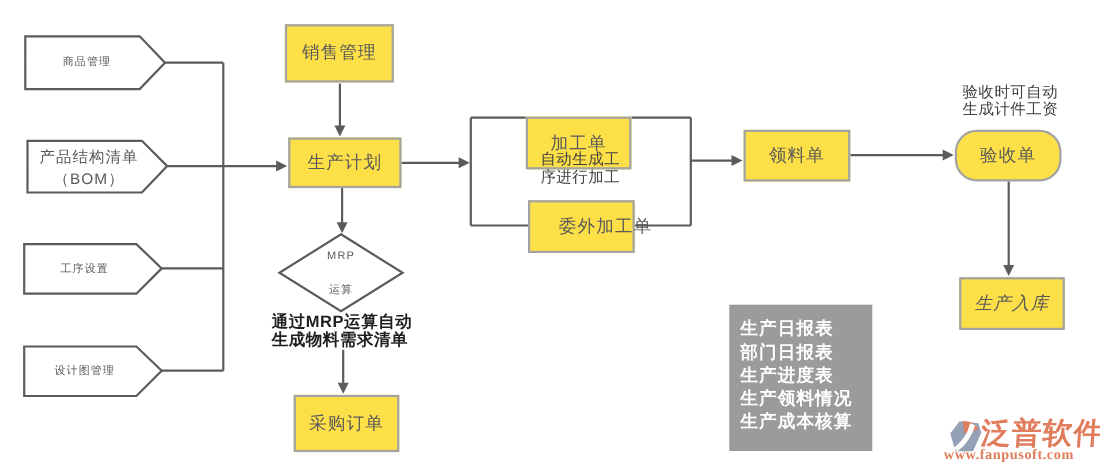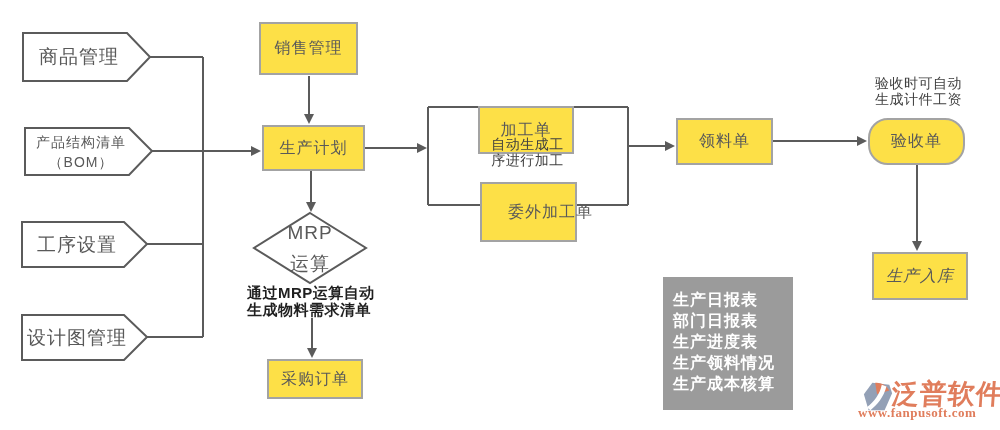--- a/index.html
+++ b/index.html
@@ -3,21 +3,21 @@
 <meta charset="utf-8">
 <style>
   html,body{margin:0;padding:0;background:#ffffff;}
   body{font-family:"Liberation Sans","DejaVu Sans",sans-serif;}
   .canvas{position:relative;width:1000px;height:430px;background:#ffffff;overflow:hidden;}
   .wires{position:absolute;left:0;top:0;}
   .node{position:absolute;box-sizing:border-box;border:2px solid #a3a3a3;background:#fde047;
         display:flex;align-items:center;justify-content:center;
         color:#595959;font-size:16px;letter-spacing:1px;white-space:nowrap;}
   .shape-label{position:absolute;display:flex;flex-direction:column;align-items:center;justify-content:center;
-        color:#595959;font-size:19px;letter-spacing:1px;text-align:center;line-height:20px;}
+        color:#595959;font-size:10px;letter-spacing:1px;text-align:center;line-height:20px;}
   .note{position:absolute;color:#3f3f3f;font-size:14px;line-height:16px;letter-spacing:0.5px;}
   .note-center{text-align:center;}
   .note-bold{position:absolute;color:#1f1f1f;font-size:15px;font-weight:bold;line-height:17px;letter-spacing:0.5px;}
   .panel{position:absolute;left:663px;top:277px;width:130px;height:133px;background:#9b9b9b;
          box-sizing:border-box;padding:12px 6px 0 10px;}
   .panel div{color:#ffffff;font-weight:bold;font-size:16px;line-height:21px;letter-spacing:1px;white-space:nowrap;}
   .logo{position:absolute;left:858px;top:376px;width:134px;height:46px;}
   .logo-icon{position:absolute;left:4px;top:5px;}
   .logo-brand{position:absolute;left:34px;top:0;font-size:27px;font-weight:bold;color:#e07d5c;
               letter-spacing:1px;transform:skewX(-4deg);white-space:nowrap;}
@@ -80,25 +80,25 @@
   <div class="shape-label" style="left:22px;top:222px;width:110px;height:45px;">
     <span>工序设置</span>
   </div>
   <div class="shape-label" style="left:22px;top:315px;width:110px;height:45px;">
     <span>设计图管理</span>
   </div>
 
   <div class="node" style="left:259px;top:22px;width:99px;height:53px;">销售管理</div>
   <div class="node" style="left:262px;top:125px;width:103px;height:46px;">生产计划</div>
   <div class="node" style="left:478px;top:82px;width:96px;height:48px;margin-top:24px;">加工单</div>
-  <div class="node" style="left:480px;top:182px;width:97px;height:60px;padding-left:44px;">委外加工单</div>
+  <div class="node" style="left:480px;top:182px;width:97px;height:48px;padding-left:44px;">委外加工单</div>
   <div class="node" style="left:676px;top:118px;width:97px;height:47px;">领料单</div>
   <div class="node" style="left:868px;top:118px;width:97px;height:47px;border-radius:20px;">验收单</div>
   <div class="node" style="left:872px;top:252px;width:96px;height:48px;font-style:italic;">生产入库</div>
-  <div class="node" style="left:267px;top:359px;width:96px;height:40px;">采购订单</div>
+  <div class="node" style="left:267px;top:359px;width:96px;height:52px;">采购订单</div>
 
   <div class="shape-label" style="left:254px;top:229px;width:112px;height:38px;line-height:19px;gap:12px;">
     <span>MRP</span>
     <span>运算</span>
   </div>
 
   <div class="note note-center" style="left:470px;top:136px;width:115px;">
     <div>自动生成工</div>
     <div>序进行加工</div>
   </div>

